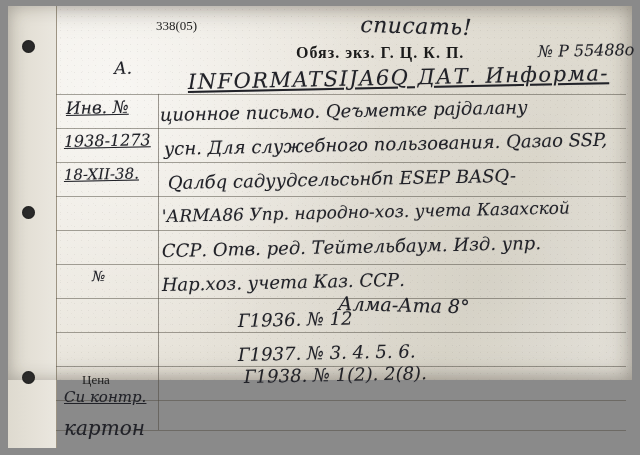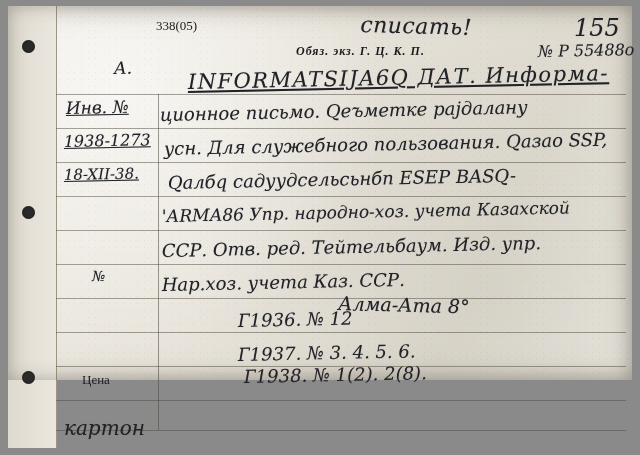--- a/index.html
+++ b/index.html
@@ -144,33 +144,33 @@
     <div class="rule" style="top:360px;"></div>
     <div class="rule" style="top:394px;"></div>
     <div class="rule" style="top:424px;"></div>
 
     <div class="vline" style="left:150px; top:88px; height:336px;"></div>
 
     <div class="print" id="stamp-left" style="left:148px; top:12px; font-size:13px;">338(05)</div>
 
     <div class="hand ink-dark sl4" id="scribble-top" style="left:352px; top:6px;">списать!</div>
 
-    <div class="hand ink-dark" id="folio" style="left:566px; top:8px;">155</div>
 
     <div class="hand ink-dark sl3" style="left:106px; top:52px; font-size:17px;">А.</div>
 
-    <div class="print bold" id="title" style="left:288px; top:38px; font-size:12px;font-style:italic;">Обяз. экз. Г. Ц. К. П.</div>
+    <div class="print bold" id="title" style="left:288px; top:38px; font-size:16px;">Обяз. экз. Г. Ц. К. П.</div>
 
     <div class="hand ink-dark sl3" style="left:530px; top:36px; font-size:16px;">№ Р 55488о</div>
 
     <div class="hand ink-dark u sl3" style="left:58px; top:92px; font-size:17px;">Инв. №</div>
     <div class="hand ink-dark u sl3" style="left:56px; top:126px; font-size:16px;">1938-1273</div>
     <div class="hand ink-dark u sl3" style="left:56px; top:160px; font-size:15px;">18-XII-38.</div>
     <div class="hand ink-dark" style="left:84px; top:262px; font-size:14px;">№</div>
     <div class="print" style="left:74px; top:366px; font-size:13px;">Цена</div>
+    <div class="hand ink-dark u" style="left:56px; top:382px; font-size:15px;">Си контр.</div>
     <div class="hand ink-dark" style="left:56px; top:410px; font-size:20px;">картон</div>
 
     <div class="hand ink-dark u sl3 big" style="left:180px; top:64px; letter-spacing:1.5px;">INFORMATSIJA6Q  ДАТ. Информа-</div>
 
     <div class="hand ink-dark sl3" style="left:152px; top:98px; font-size:18px;">ционное письмо. Qеъметке рајдалану</div>
 
     <div class="hand ink-dark sl3" style="left:156px; top:132px; font-size:18px;">усн. Для служебного пользования. Qазао SSP,</div>
 
     <div class="hand ink-dark sl3" style="left:160px; top:166px; font-size:18px;">Qалбq садуудсельсьнбn  ESEP  BASQ-</div>
 

